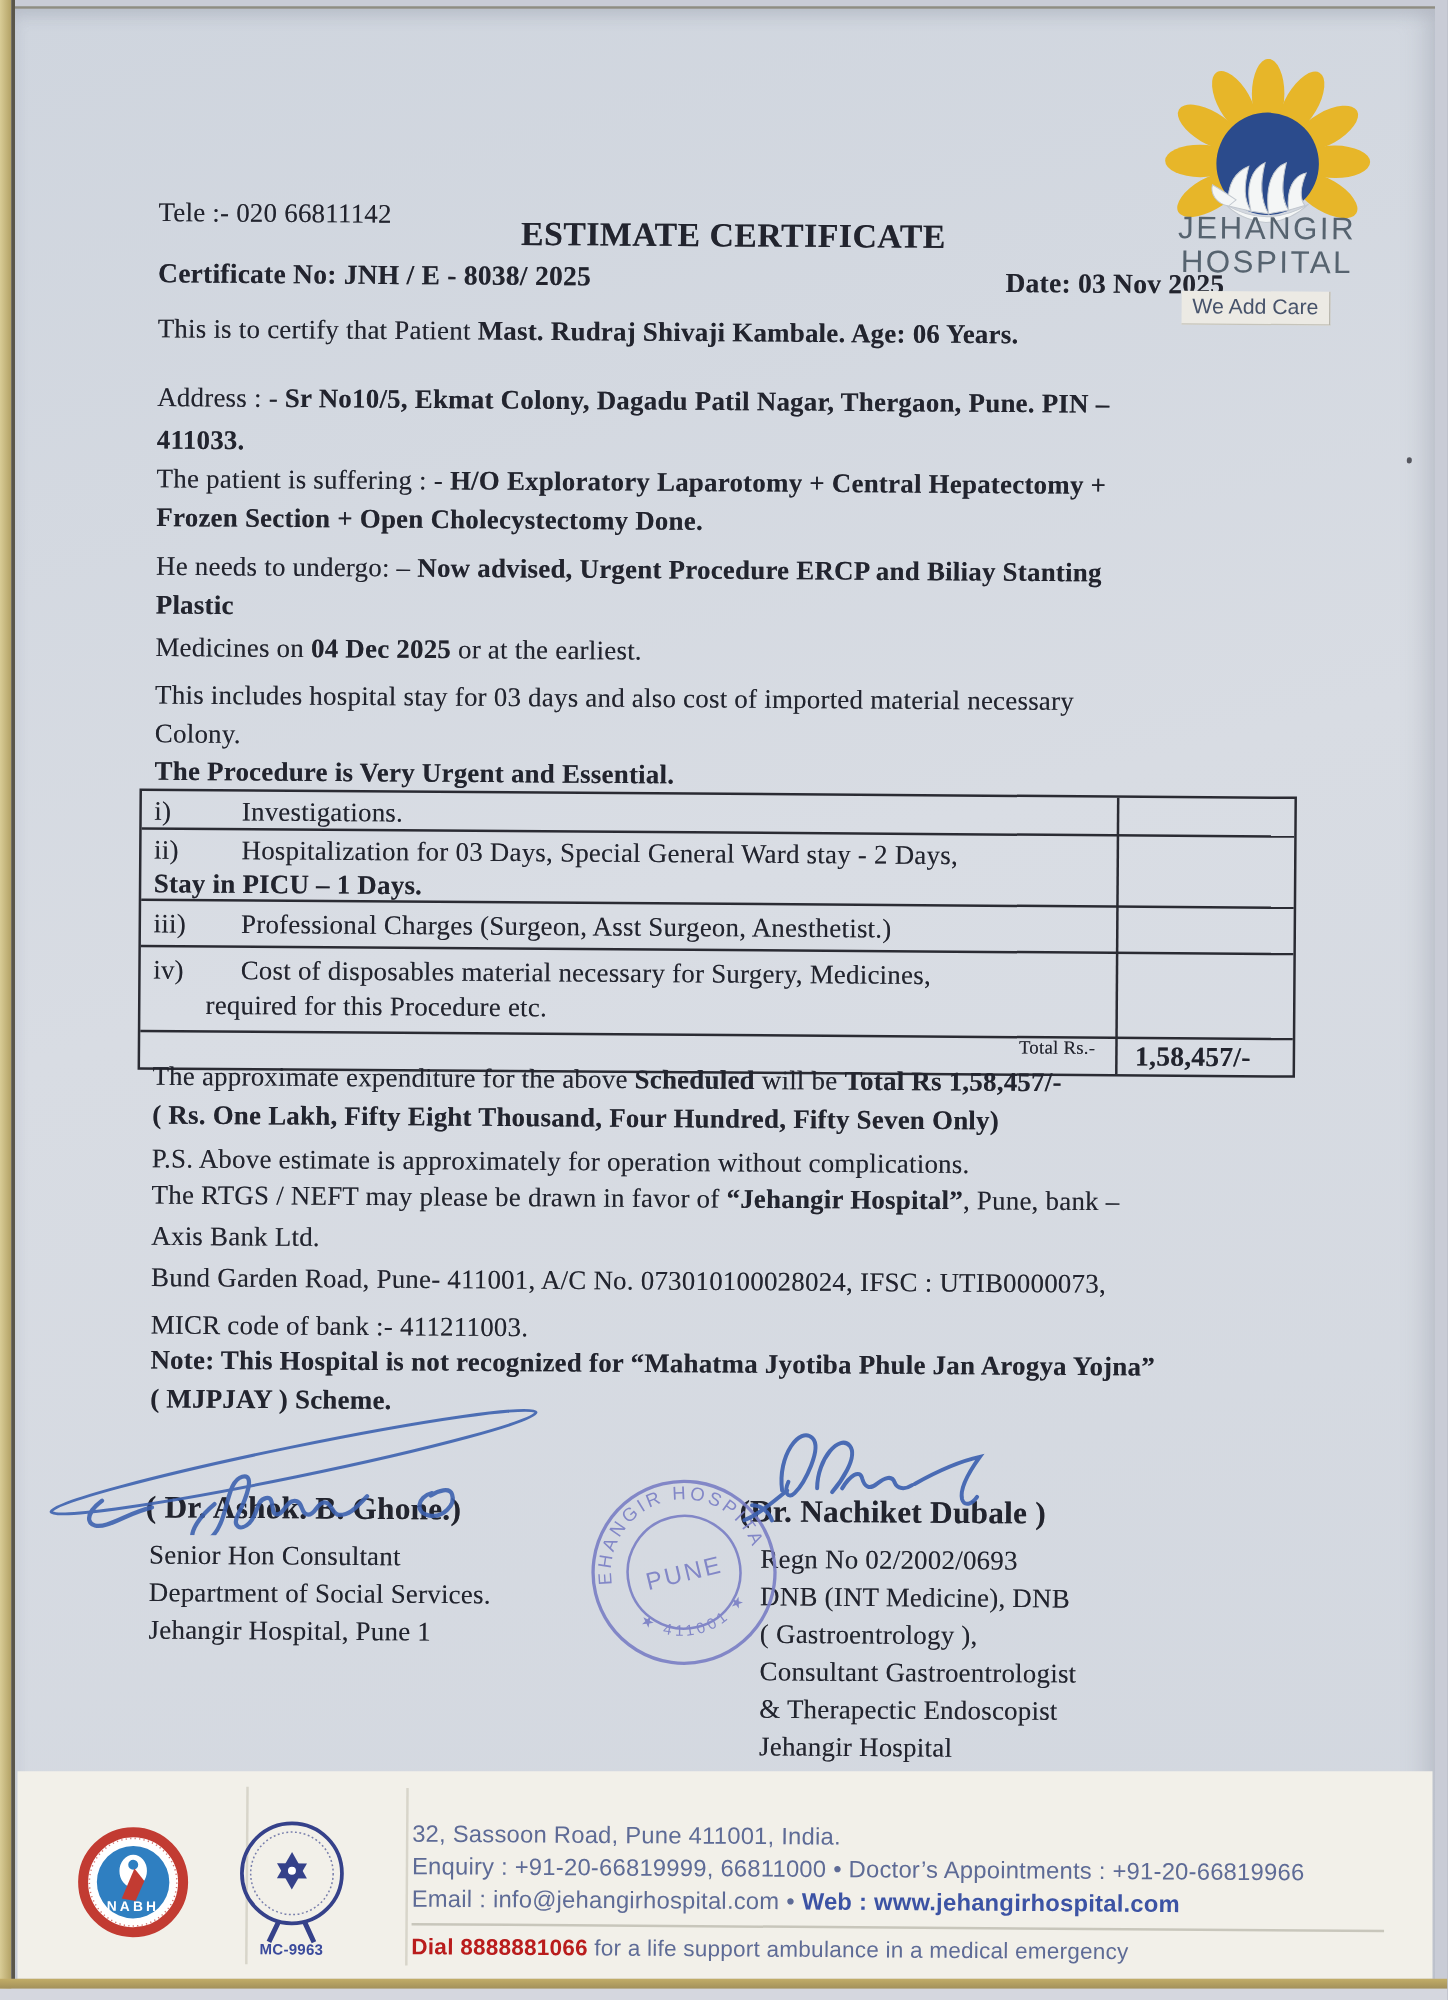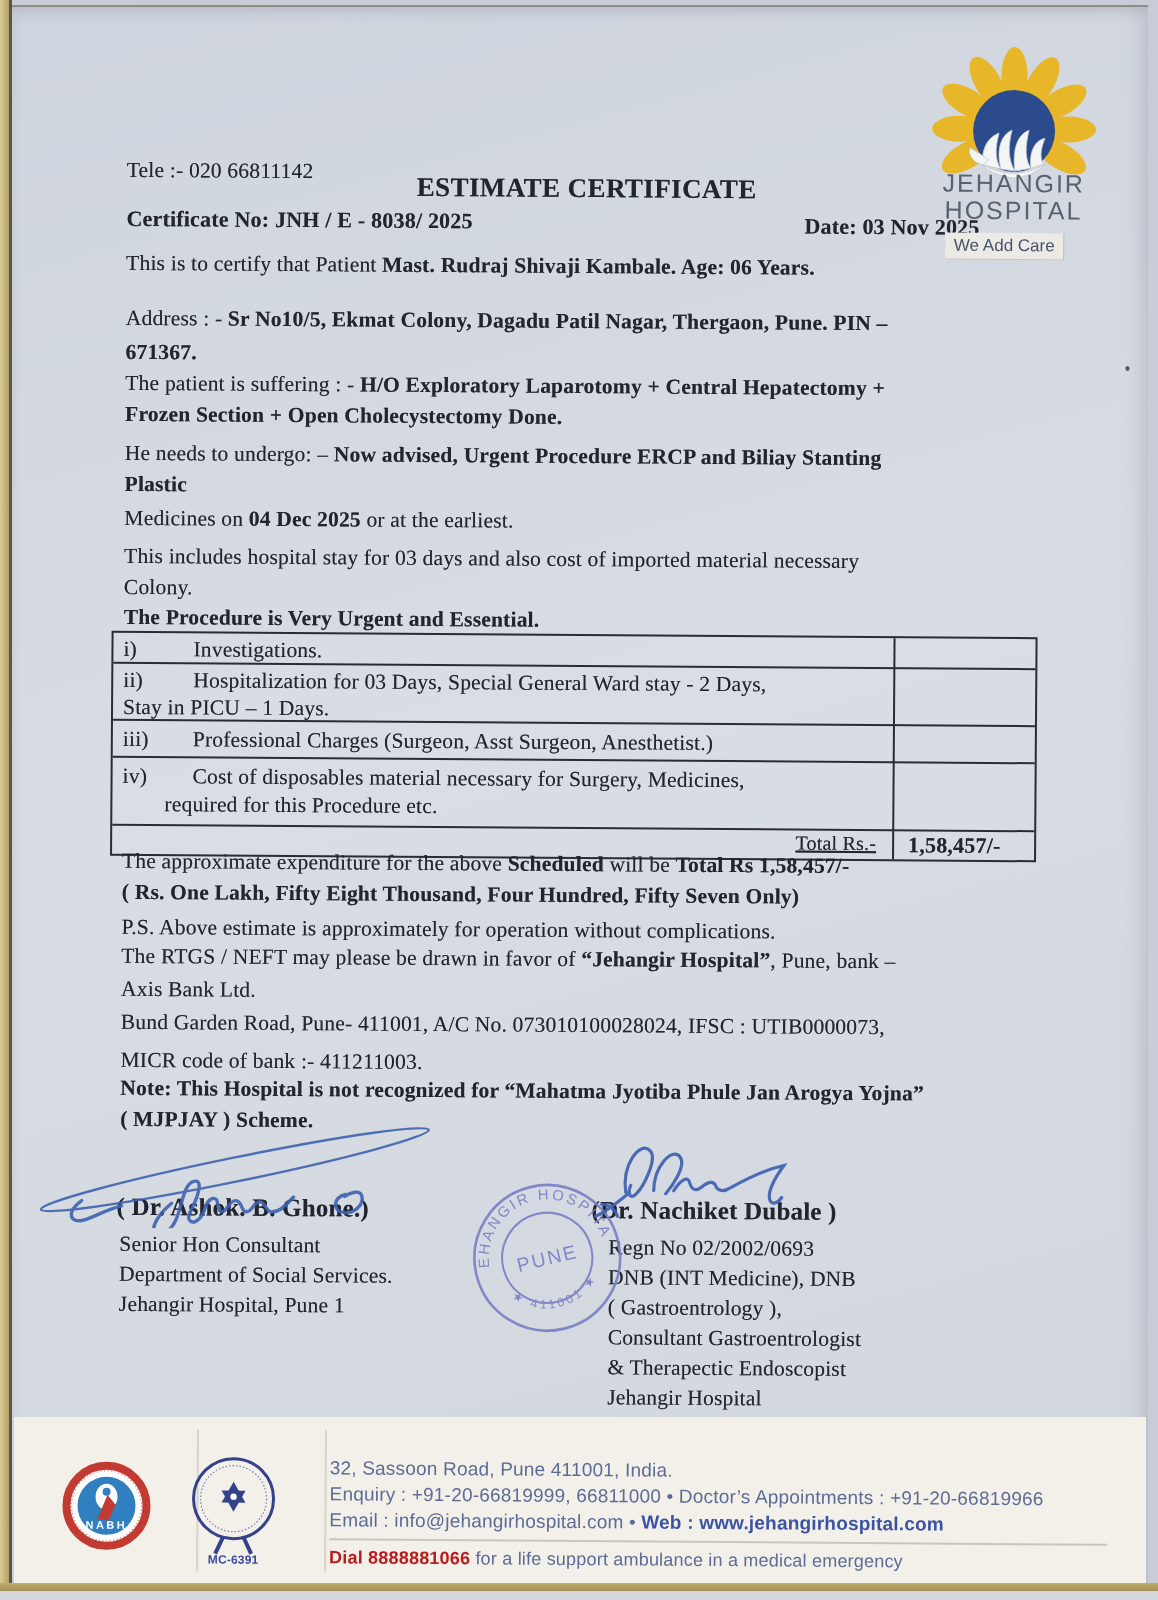--- a/index.html
+++ b/index.html
@@ -22,23 +22,23 @@
      text-shadow:0 0 .5px rgba(34,36,46,.5);white-space:nowrap;}
   .b{font-weight:700;}
   .ink{z-index:6;}
   
   .etable{position:absolute;left:116px;top:630px;width:926px;border:2px solid #2a2b33;box-sizing:border-box;background:rgba(255,255,255,.04);}
   .etable::after{content:"";position:absolute;top:0;bottom:0;right:140px;border-left:2px solid #2a2b33;}
   .etr{position:relative;border-bottom:2px solid #2a2b33;box-sizing:border-box;}
   .etr.last{border-bottom:none;}
   .rno{position:absolute;left:10px;top:1px;}
   .rtx{position:absolute;left:80px;top:1px;}
-  .rtx2{position:absolute;left:10px;top:28px;}
+  .rtx2{position:absolute;left:10px;top:28px;font-weight:bold;}
   .rtx2b{position:absolute;left:52px;top:31px;}
-  .totlbl{position:absolute;right:158px;top:-2px;font-size:20px;text-decoration:underline;}
+  .totlbl{position:absolute;right:158px;top:-2px;font-size:15px;}
   .totval{position:absolute;left:796px;top:-2px;font-size:22px;font-weight:700;}
   
   .ftext{position:absolute;font-family:"Liberation Sans",sans-serif;color:#5e6b96;font-size:19px;
          letter-spacing:.2px;white-space:nowrap;}
   .fsep{position:absolute;width:1.5px;background:#d8d5ca;}
   .logo-text{position:absolute;left:930px;width:170px;text-align:center;
          font-family:"Liberation Sans",sans-serif;color:#56636f;letter-spacing:2px;font-size:25px;white-space:nowrap;}
   .wac{position:absolute;left:947px;top:226px;width:118px;height:26px;background:#eceae4;
        border-right:1.5px solid #b8b6ac;border-bottom:1px solid #c6c4ba;
        font-family:"Liberation Sans",sans-serif;font-size:17px;color:#47536b;
@@ -84,21 +84,21 @@
         <path d="M102,121 C100,104 106,93 116,91 C111,103 111,112 115,117 Z"></path>
         <path d="M54,118 C44,116 39,108 41,101 C48,105 54,109 60,113 Z"></path>
       </g>
     </svg>
     <div class="logo-text" style="top:162px;">JEHANGIR</div>
     <div class="logo-text" style="top:189px;">HOSPITAL</div>
     <div class="wac">We Add Care</div>
 
     <div class="t" style="left:128px;top:247px;"><span>This is to certify that  Patient </span><span class="b">Mast. Rudraj Shivaji Kambale. Age: 06 Years.</span></div>
 
-    <div class="t" style="left:128px;top:300px;line-height:34px;"><span>Address : - </span><span class="b">Sr No10/5, Ekmat Colony, Dagadu Patil Nagar, Thergaon,  Pune. PIN –</span><br><span class="b">671367.</span></div>
+    <div class="t" style="left:128px;top:300px;line-height:34px;"><span>Address : - </span><span class="b">Sr No10/5, Ekmat Colony, Dagadu Patil Nagar, Thergaon,  Pune. PIN –</span><br><span class="b">411033.</span></div>
 
     <div class="t" style="left:128px;top:367px;line-height:31px;"><span>The patient is suffering : - </span><span class="b">H/O Exploratory Laparotomy + Central Hepatectomy +</span><br><span class="b">Frozen Section + Open Cholecystectomy Done.</span></div>
 
     <div class="t" style="left:128px;top:437px;line-height:31px;"><span>He needs to undergo: – </span><span class="b">Now advised, Urgent Procedure ERCP and Biliay Stanting</span><br><span class="b">Plastic</span></div>
 
     <div class="t" style="left:128px;top:502px;"><span>Medicines on </span><span class="b">04 Dec 2025</span><span> or at the earliest.</span></div>
 
     <div class="t" style="left:128px;top:540px;line-height:31px;"><span>This includes hospital stay for 03 days and also cost of imported material necessary</span><br><span>Colony.</span></div>
 
     <div class="t b" style="left:128px;top:601px;">The Procedure is Very Urgent and Essential.</div>
@@ -199,21 +199,21 @@
     </svg>
 
     <svg style="position:absolute;left:194px;top:1450px;" width="100" height="105" viewBox="0 0 100 105">
       <circle cx="50" cy="47" r="40" fill="none" stroke="#35418a" stroke-width="3"></circle>
       <circle cx="50" cy="47" r="33" fill="none" stroke="#35418a" stroke-width="1.2" stroke-dasharray="1.5 2" opacity=".65"></circle>
       <polygon points="50,30 62,51 38,51" fill="#35418a"></polygon>
       <polygon points="50,60 38,39 62,39" fill="#35418a"></polygon>
       <circle cx="50" cy="45" r="3.2" fill="#ffffff"></circle>
       <path d="M40,85 L32,102 M60,85 L68,102" stroke="#35418a" stroke-width="4" fill="none"></path>
     </svg>
-    <div class="ftext b" style="left:194px;top:1551px;width:100px;text-align:center;font-size:12px;color:#3a4a9c;">MC-6391</div>
+    <div class="ftext b" style="left:194px;top:1551px;width:100px;text-align:center;font-size:12px;color:#3a4a9c;">MC-9963</div>
 
     <div class="ftext" style="left:340px;top:1455px;">32, Sassoon Road, Pune 411001, India.</div>
     <div class="ftext" style="left:340px;top:1481px;"><span>Enquiry : +91-20-66819999, 66811000</span> <span>•</span> <span>Doctor’s Appointments : +91-20-66819966</span></div>
     <div class="ftext" style="left:340px;top:1507px;"><span>Email : info@jehangirhospital.com</span> <span>•</span> <span class="b" style="color:#3c53a4;">Web : www.jehangirhospital.com</span></div>
     <div style="position:absolute;left:340px;top:1536px;width:778px;height:2px;background:#c8c6bb;"></div>
     <div class="ftext" style="left:340px;top:1545px;font-size:18px;"><span class="b" style="color:#b91c1c;">Dial 8888881066</span><span> for a life support ambulance in a medical emergency</span></div>
 
     <div class="speck"></div>
   </div>
 </div>

